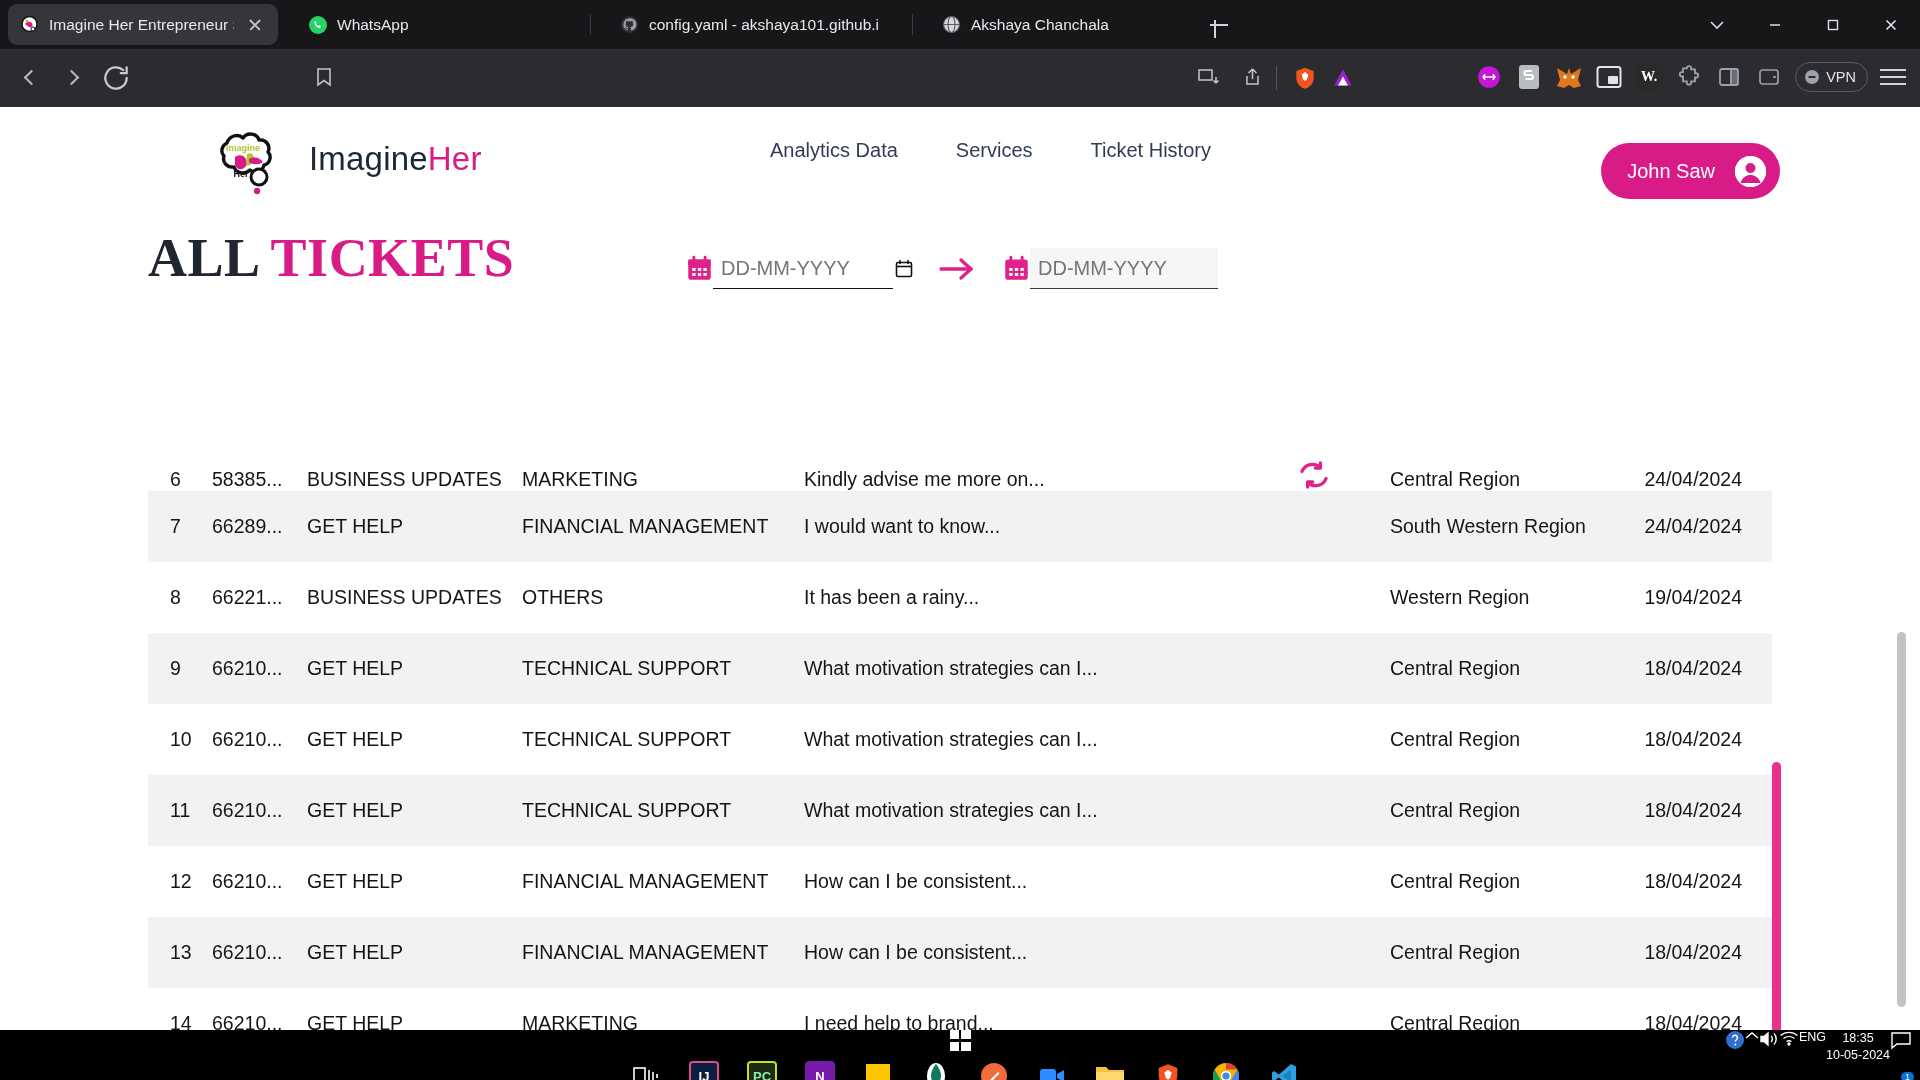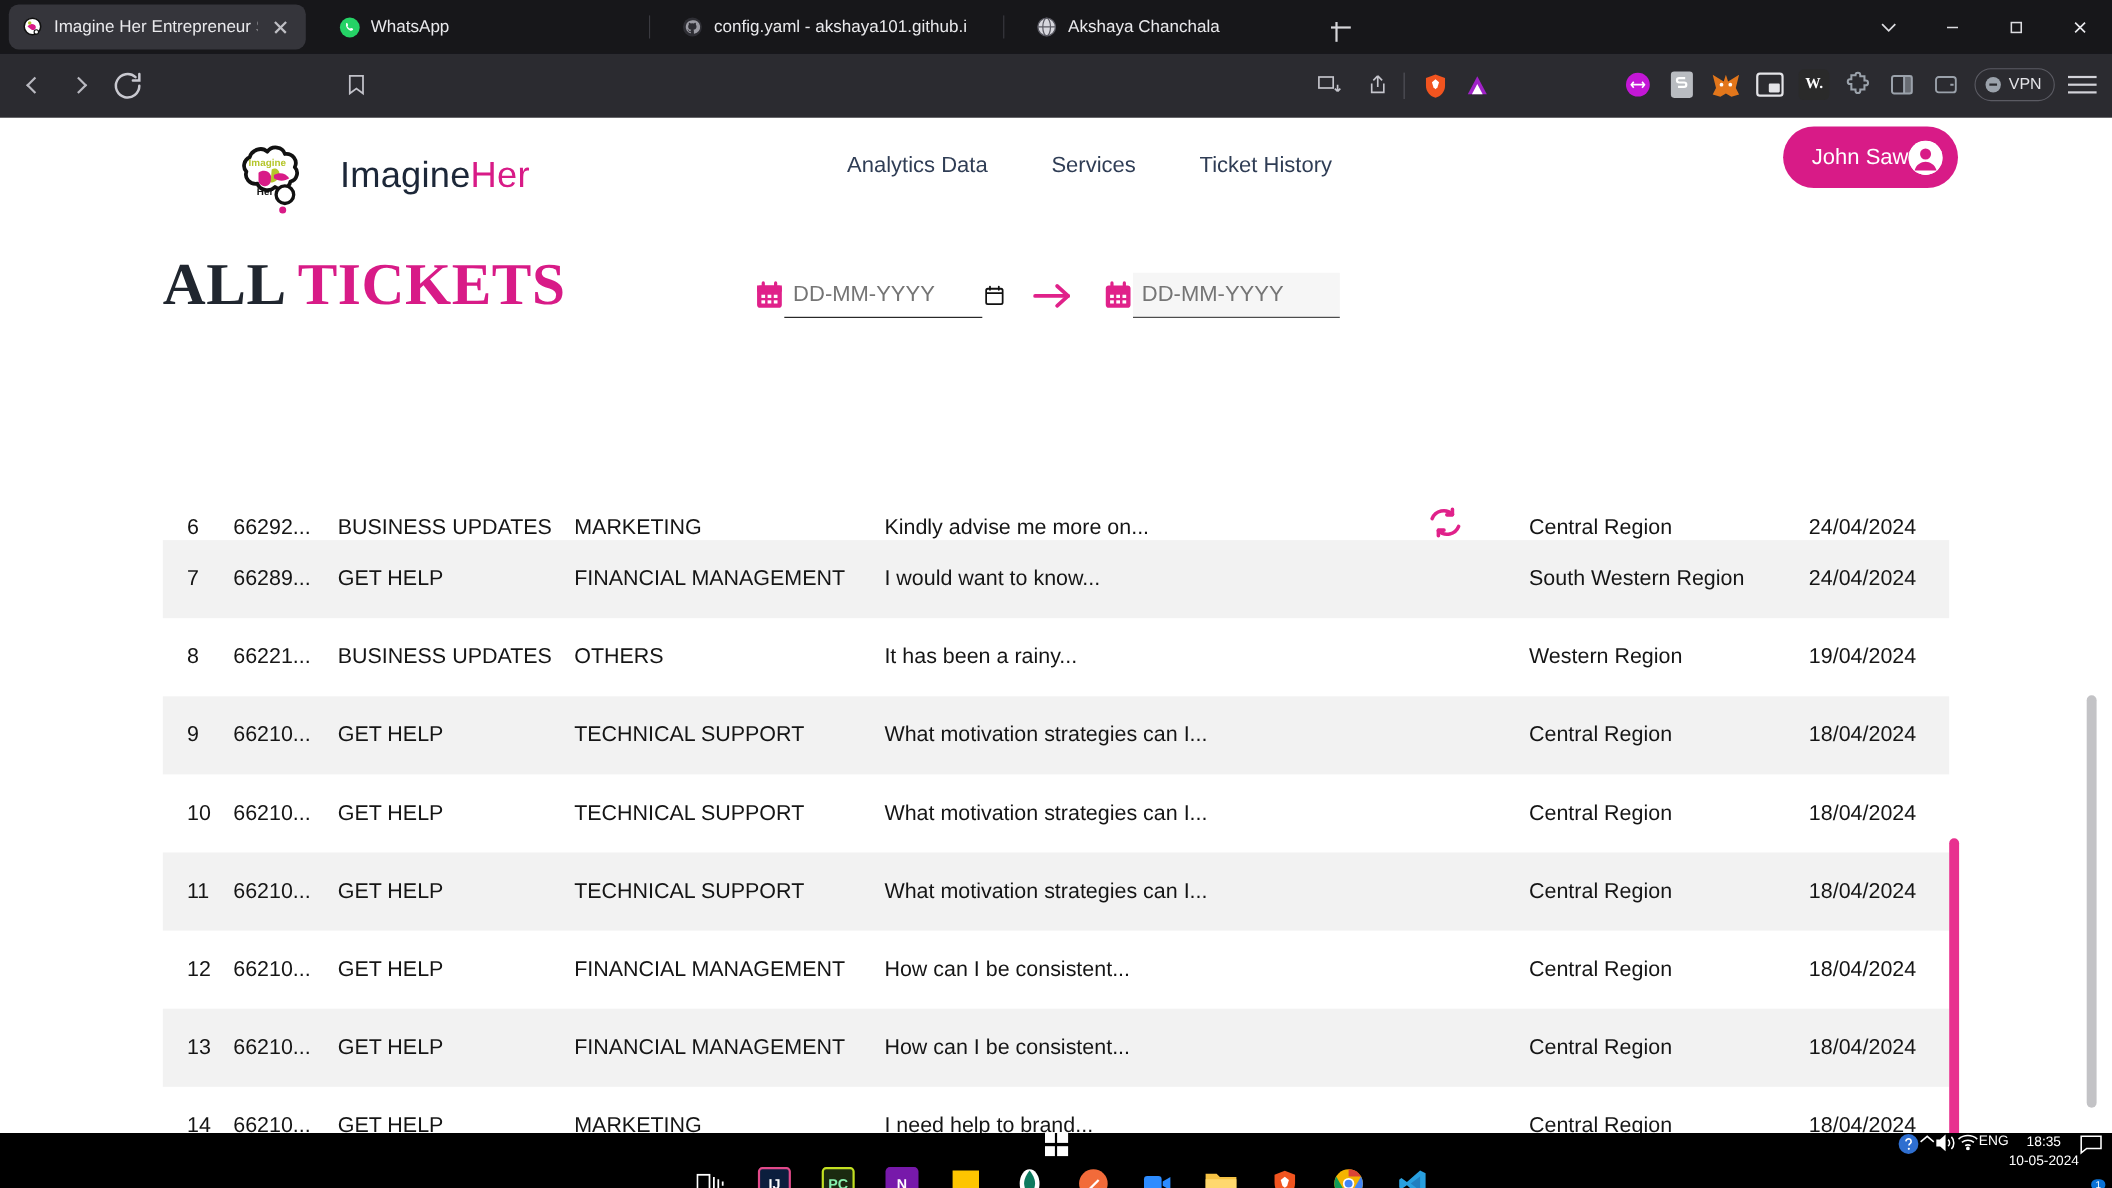--- a/index.html
+++ b/index.html
@@ -72,22 +72,22 @@
   .site-header { position: relative; height: 103px; }
   .logo-wrap { position: absolute; left: 205px; top: 14px; display: flex; align-items: center; gap: 28px; }
   .logo-mark { width: 76px; height: 76px; position: relative; }
   .brand { font-size: 33px; font-weight: 400; color: #1c2738; letter-spacing: .2px; }
   .brand .her { color: #d81b87; }
 
   .mainnav { position: absolute; left: 770px; top: 32px; display: flex; gap: 58px; }
   .mainnav a { font-size: 20px; color: #2f3d55; text-decoration: none; }
 
   .user-btn {
-    position: absolute; right: 140px; top: 8px; height: 56px; background: #d81b87;
-    border-radius: 28px; display: flex; align-items: center; gap: 0; padding: 0 14px 0 26px;
+    position: absolute; right: 140px; top: 36px; height: 56px; background: #d81b87;
+    border-radius: 28px; display: flex; align-items: center; gap: 20px; padding: 0 14px 0 26px;
     color: #fff; font-size: 20px; border: none;
   }
   .avatar-circle { width: 31px; height: 31px; border-radius: 50%; background: #fff; position: relative; }
 
   .filter-row { position: relative; height: 108px; padding-left: 35px; }
   .page-title { position: absolute; left: 148px; top: 17px; font-family: "Liberation Serif", serif; font-size: 54px; font-weight: 700; color: #20262f; letter-spacing: .5px; }
   .page-title .pink { color: #d81b87; }
 
   .date-group { position: absolute; left: 686px; top: 38px; display: flex; align-items: center; }
   .cal-ico { width: 27px; height: 27px; position: relative; flex: 0 0 27px; }
@@ -430,21 +430,21 @@
           </svg>
         </span>
       </button>
 
     </div>
 
     <div class="table-area">
 
       <div class="trow clipped">
         <span class="c-idx">6</span>
-        <span class="c-id">66292...</span>
+        <span class="c-id">58385...</span>
         <span class="c-type">BUSINESS UPDATES</span>
         <span class="c-cat">MARKETING</span>
         <span class="c-msg">Kindly advise me more on...</span>
         <span class="c-reg">Central Region</span>
         <span class="c-date">24/04/2024</span>
       </div>
 
       <div class="trow alt">
         <span class="c-idx">7</span>
         <span class="c-id">66289...</span>

